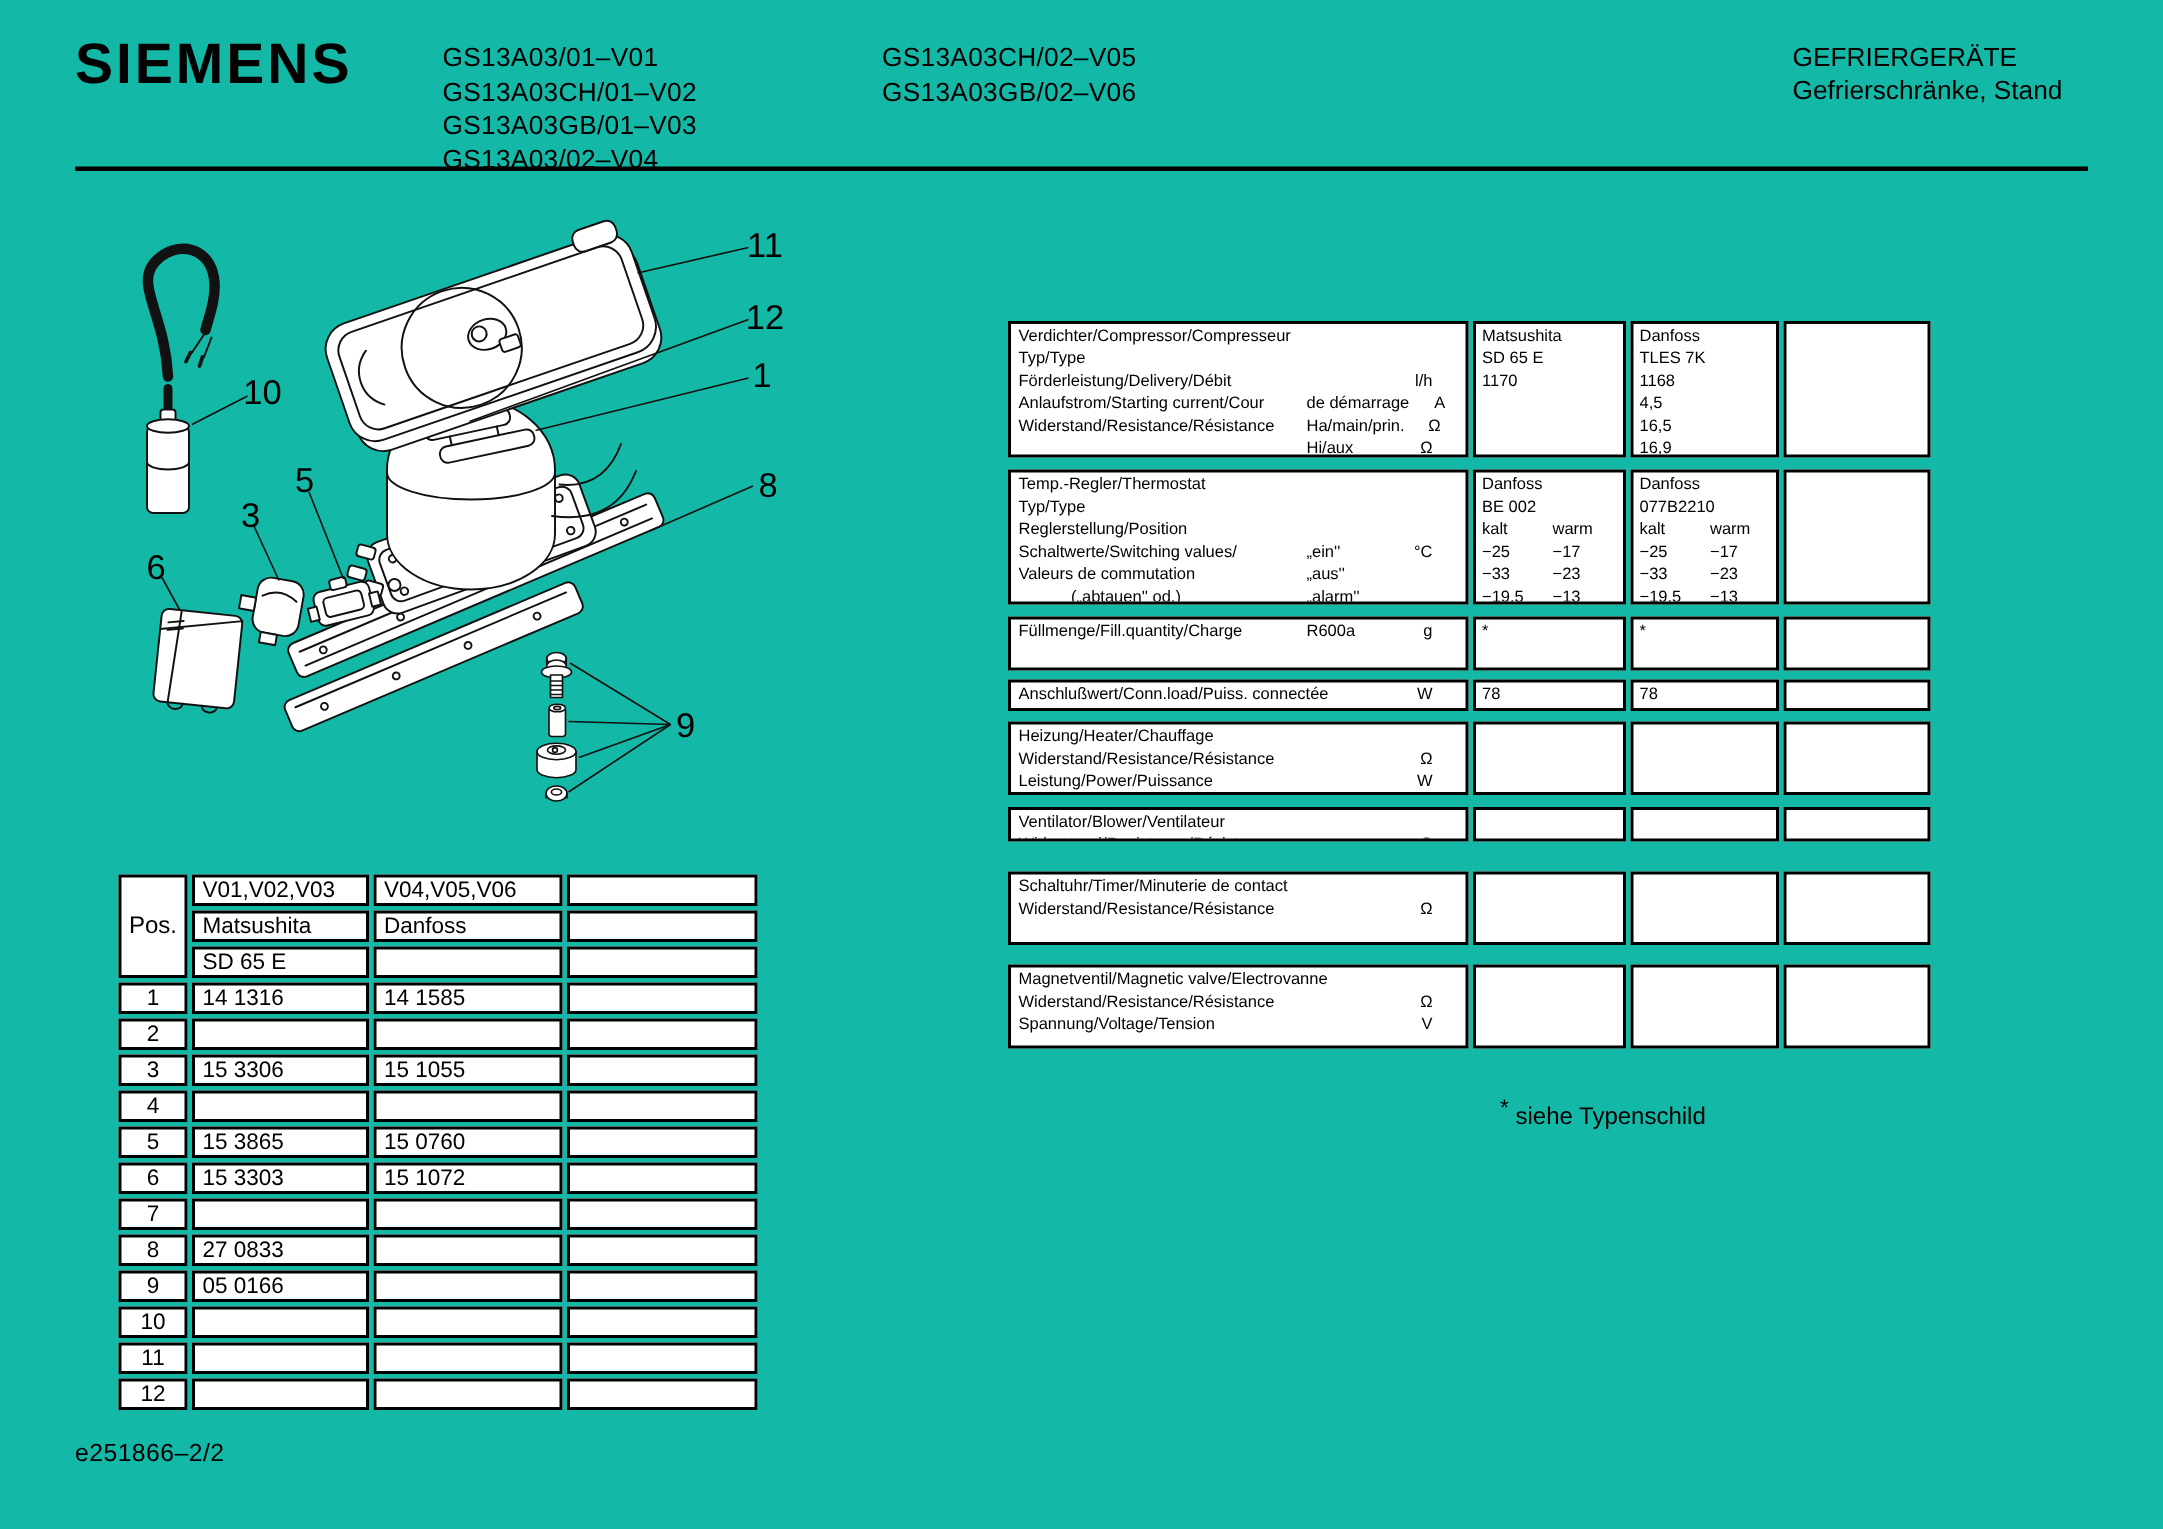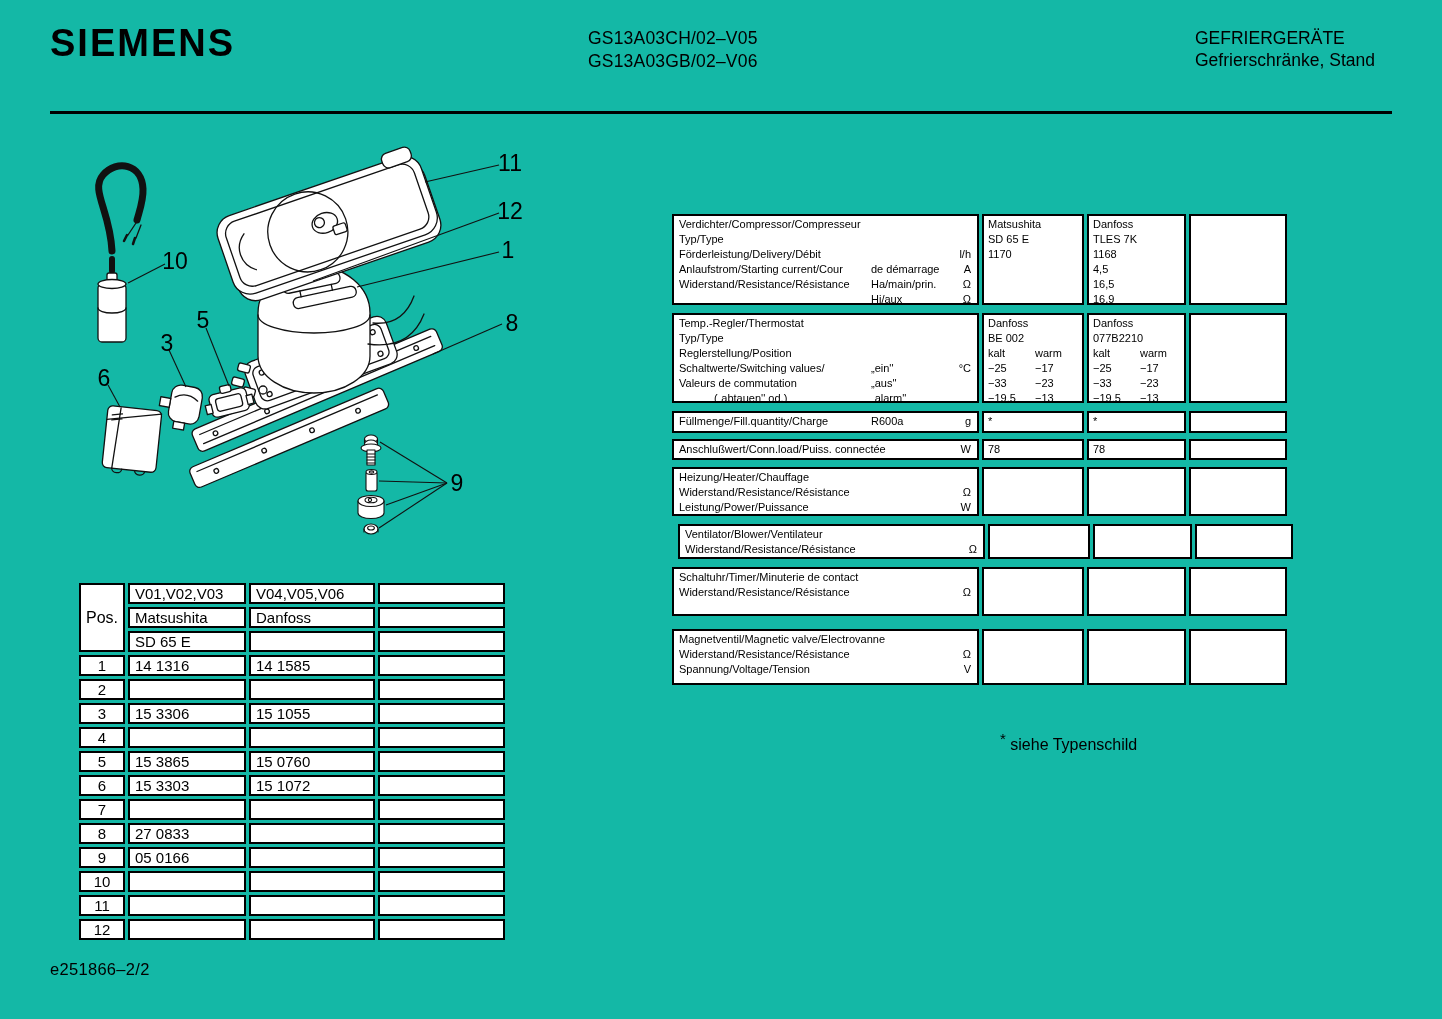--- a/index.html
+++ b/index.html
@@ -25,21 +25,21 @@
   table.parts td.pos { text-align:center; padding:0; }
   table.parts td.pos-hd { text-align:center; padding:0; font-size:16px; vertical-align:middle; }
 
   
   .tech-wrap { left:672px; top:208px; width:621px; }
   .ttitle { border:2px solid #000; height:23px; line-height:19px; font-weight:bold;
             font-size:12px; padding:0 5px; letter-spacing:0.2px; white-space:nowrap; }
   .tblocks { margin-top:6px; }
   .tblock { display:flex; gap:3px; }
   .tcell { border:2px solid #000; background:#fff; overflow:hidden; }
-  .tlabel { width:307px; padding:1px 0 0 5px; }
+  .tlabel { width:307px; padding:1px 16px 0 5px; }
   .tval { padding:1px 0 0 4px; }
   .tval.c1 { width:102px; } .tval.c2 { width:99px; } .tval.c3 { width:98px; }
   .lrow { display:flex; font-size:11px; line-height:15px; white-space:nowrap; }
   .lm { flex:0 0 192px; overflow:visible; }
   .lm.ind { padding-left:35px; }
   .ls { flex:1 1 auto; }
   .lu { flex:0 0 30px; text-align:right; padding-right:6px; }
   .vrow { font-size:11px; line-height:15px; white-space:nowrap; }
   .va { display:inline-block; width:47px; }
 
@@ -49,20 +49,26 @@
   .docnum { left:50px; top:960px; font-size:16.5px; letter-spacing:0.3px; }
 
   svg text { font-family:"Liberation Sans", sans-serif; }
 </style>
 </head>
 <body>
 
 <div id="page">
 
   <div class="abs brand">SIEMENS</div>
+  <div class="abs models models-left">
+      <div>GS13A03/01–V01</div>
+      <div>GS13A03CH/01–V02</div>
+      <div>GS13A03GB/01–V03</div>
+      <div>GS13A03/02–V04</div>
+    </div>
   <div class="abs models models-right">
       <div>GS13A03CH/02–V05</div>
       <div>GS13A03GB/02–V06</div>
     </div>
   <div class="abs category">
     <div>GEFRIERGERÄTE</div>
     <div>Gefrierschränke, Stand</div>
   </div>
   <div class="abs rule"></div>
 
@@ -402,21 +408,21 @@
           <div class="tcell tval c2">
             <div class="vrow">Danfoss</div>
             <div class="vrow">077B2210</div>
             <div class="vrow"><span class="va">kalt</span><span>warm</span></div>
             <div class="vrow"><span class="va">−25</span><span>−17</span></div>
             <div class="vrow"><span class="va">−33</span><span>−23</span></div>
             <div class="vrow"><span class="va">−19,5</span><span>−13</span></div>
           </div>
           <div class="tcell tval c3"></div>
         </div>
-        <div class="tblock" style="height: 22px; margin-bottom: 6px;">
+        <div class="tblock" style="height: 36px; margin-bottom: 6px;">
           <div class="tcell tlabel">
             <div class="lrow">
               <span class="lm">Füllmenge/Fill.quantity/Charge</span>
               <span class="ls">R600a</span>
               <span class="lu">g</span>
             </div>
           </div>
           <div class="tcell tval c1">
             <div class="vrow">*</div>
           </div>
@@ -456,21 +462,21 @@
             <div class="lrow">
               <span class="lm">Leistung/Power/Puissance</span>
               <span class="ls"></span>
               <span class="lu">W</span>
             </div>
           </div>
           <div class="tcell tval c1"></div>
           <div class="tcell tval c2"></div>
           <div class="tcell tval c3"></div>
         </div>
-        <div class="tblock" style="height: 35px; margin-bottom: 8px; justify-content: flex-end;">
+        <div class="tblock" style="height: 23px; margin-bottom: 20px;">
           <div class="tcell tlabel">
             <div class="lrow">
               <span class="lm">Ventilator/Blower/Ventilateur</span>
               <span class="ls"></span>
               <span class="lu"></span>
             </div>
             <div class="lrow">
               <span class="lm">Widerstand/Resistance/Résistance</span>
               <span class="ls"></span>
               <span class="lu">Ω</span>

